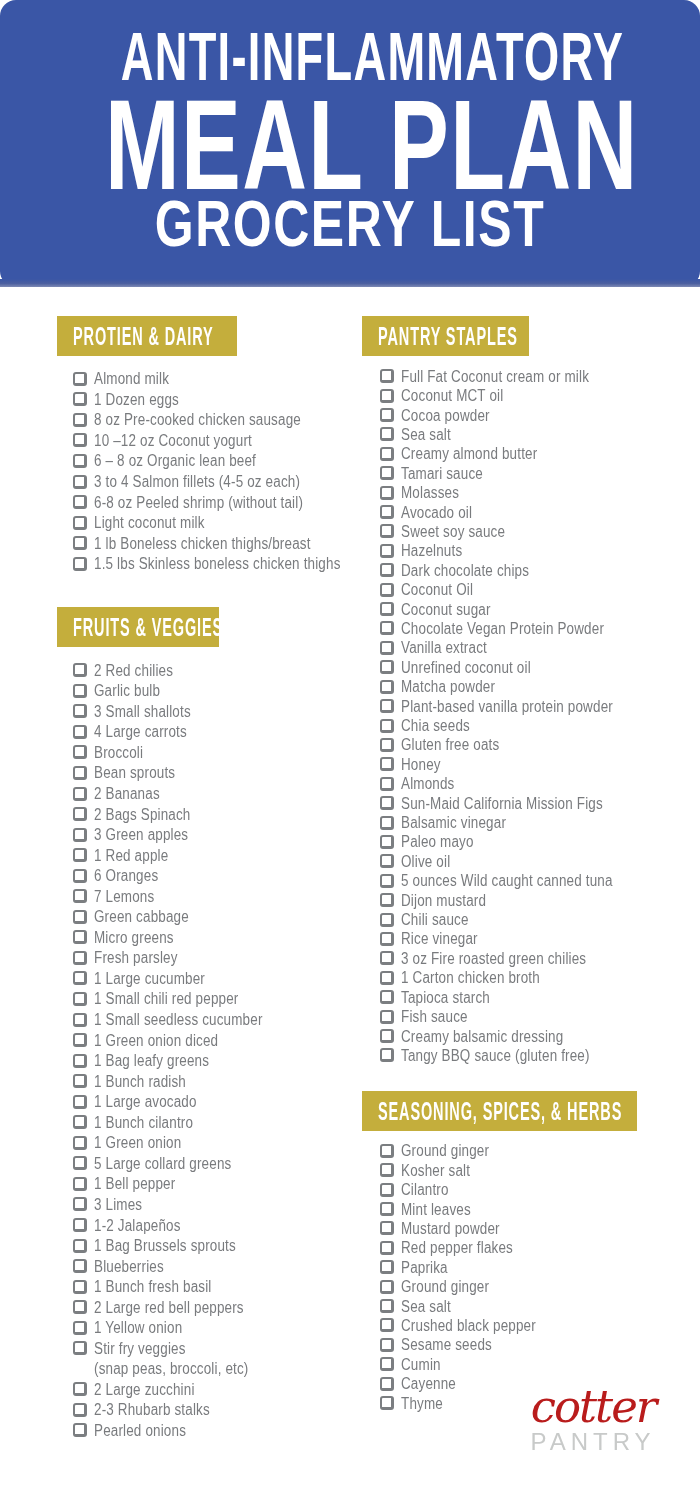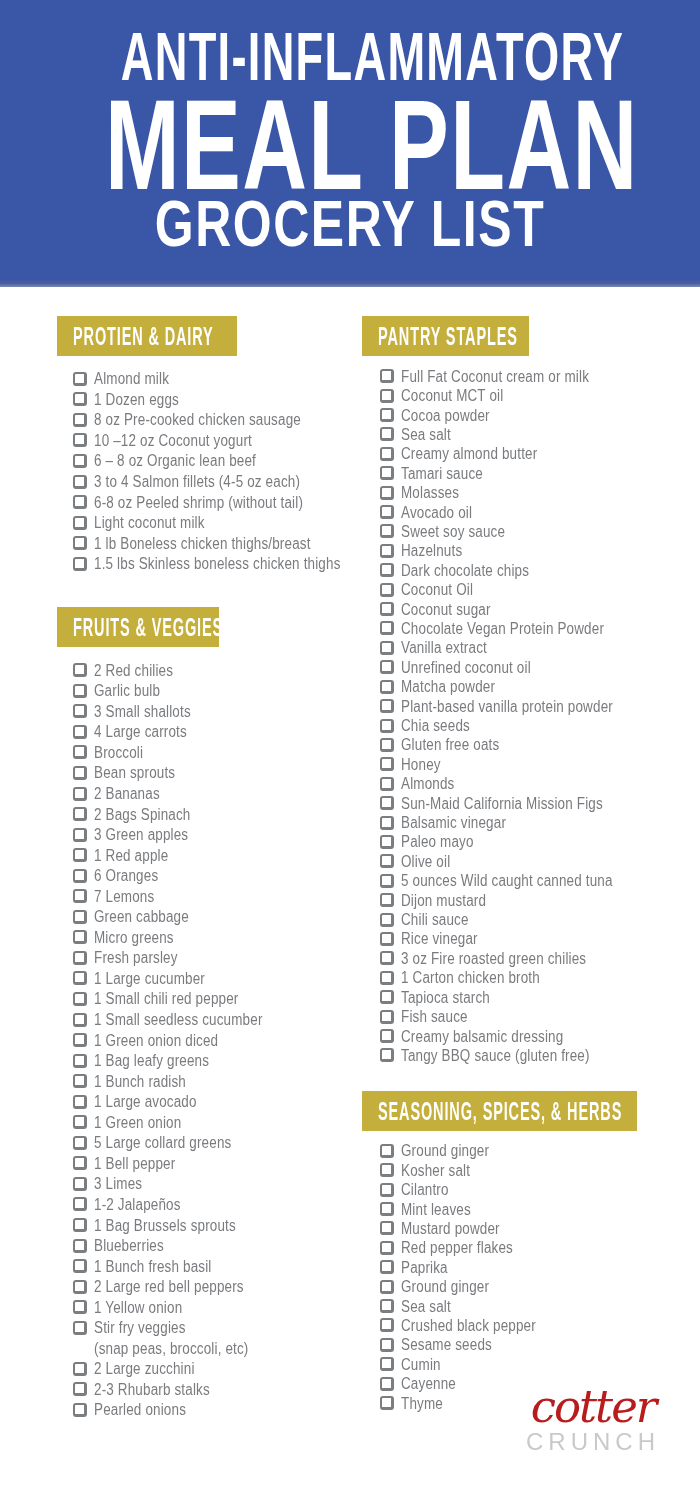--- a/index.html
+++ b/index.html
@@ -10,20 +10,21 @@
     position: relative;
     overflow: hidden;
   }
   .page { position: absolute; inset: 0; }
 
   
   .hero {
     position: absolute; top: 0; left: 0;
     width: 700px; height: 287px;
     background: #3a56a6;
+    border-radius: 16px;
   }
   .hero::after {
     content: ""; position: absolute; left: 0; right: 0; bottom: 0; height: 8px;
     background: linear-gradient(#3a56a6 0%, #4b5f9f 55%, #7d89b4 100%);
   }
   .hero-line {
     position: absolute; left: 0; width: 100%;
     text-align: center; color: #ffffff;
     font-weight: bold; line-height: 1; white-space: nowrap;
   }
@@ -238,20 +239,24 @@
         <div class="row">
           <span class="checkbox"></span>
           <span class="item-label">1 Bunch radish</span>
         </div>
         <div class="row">
           <span class="checkbox"></span>
           <span class="item-label">1 Large avocado</span>
         </div>
         <div class="row">
           <span class="checkbox"></span>
+          <span class="item-label">1 Bunch cilantro</span>
+        </div>
+        <div class="row">
+          <span class="checkbox"></span>
           <span class="item-label">1 Green onion</span>
         </div>
         <div class="row">
           <span class="checkbox"></span>
           <span class="item-label">5 Large collard greens</span>
         </div>
         <div class="row">
           <span class="checkbox"></span>
           <span class="item-label">1 Bell pepper</span>
         </div>
@@ -512,16 +517,16 @@
         </div>
         <div class="row">
           <span class="checkbox"></span>
           <span class="item-label">Thyme</span>
         </div>
       </div>
     </div>
 
   <div class="logo">
     <div class="logo-script">cotter</div>
-    <div class="logo-caps">CRUNCH</div>
+    <div class="logo-caps">PANTRY</div>
   </div>
 
 </div>
 
 </body></html>

